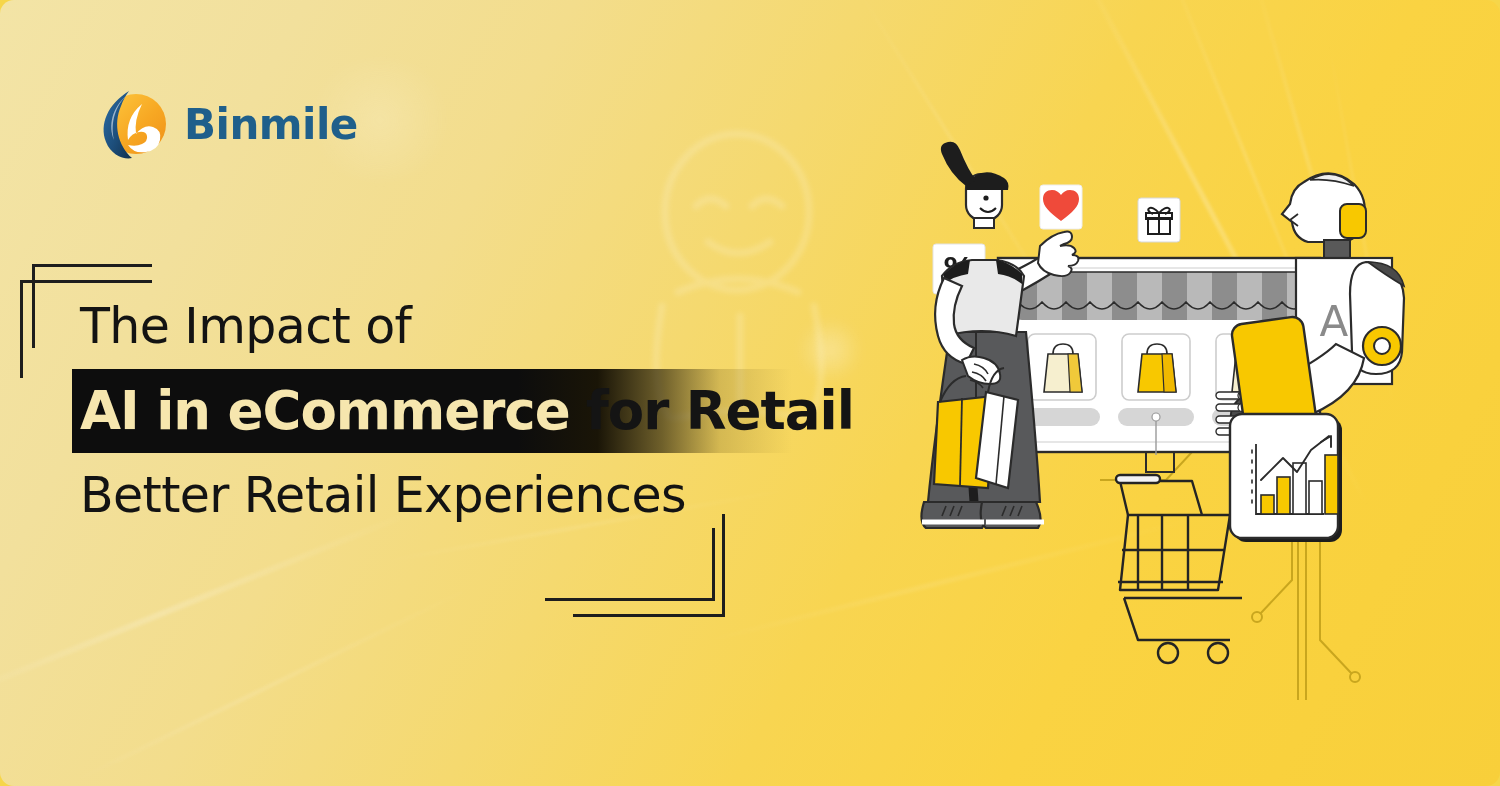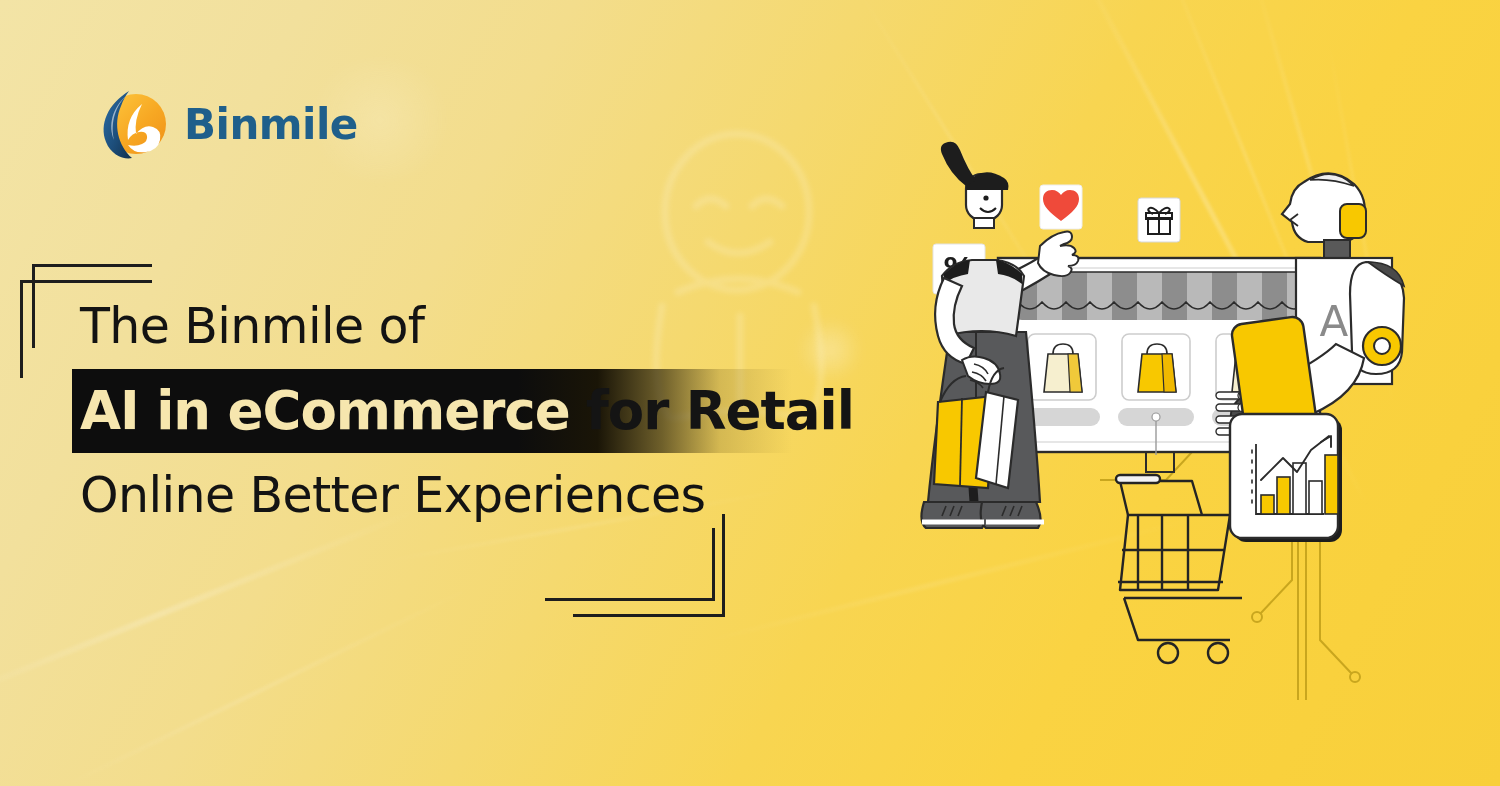--- a/index.html
+++ b/index.html
@@ -16,20 +16,21 @@
     background:
       linear-gradient(118deg,
         #f3e4a6 0%,
         #f2e09c 16%,
         #f3dd8c 30%,
         #f5d96f 45%,
         #f8d551 60%,
         #fad342 74%,
         #f9d13d 88%,
         #f8cf3a 100%);
+    border-radius: 14px;
   }
 
   
   .rays { position:absolute; inset:0; pointer-events:none; }
   .ray {
     position:absolute;
     background:linear-gradient(90deg, rgba(255,255,255,0) 0%, rgba(255,255,255,.42) 45%, rgba(255,255,255,0) 100%);
     transform-origin:0 0;
     filter:blur(1.4px);
   }
@@ -169,26 +170,26 @@
   </div>
 
   <div class="bracket" style="left:545px; top:512px; width:180px; height:110px;">
     <div class="br-line" style="left:0px;  top:86px;  width:170px; height:3px;"></div>
     <div class="br-line" style="left:167px;top:16px;  width:3px;  height:73px;"></div>
     <div class="br-line" style="left:28px; top:102px; width:152px; height:3px;"></div>
     <div class="br-line" style="left:177px;top:2px;   width:3px;  height:103px;"></div>
   </div>
 
   <div class="headline">
-    <div class="hl-line l1">The Binmile of</div>
+    <div class="hl-line l1">The Impact of</div>
     <div class="hl-band">
       <span class="hl-accent">AI in eCommerce</span>
       <span class="hl-rest">for Retail</span>
     </div>
-    <div class="hl-line l3">Online Better Experiences</div>
+    <div class="hl-line l3">Better Retail Experiences</div>
   </div>
 
   <div class="illu">
   <svg width="540" height="560" viewBox="0 0 540 560">
 
     <g fill="none" stroke="#ffffff" stroke-width="3.2" opacity=".75">
       <path d="M88 190 l7-1 2-9 10 0 2 9 7 1 6-7 8 6 -4 8 5 6 9-2 3 10 -8 4 0 7 8 4 -3 10 -9-2 -5 6 4 8 -8 6 -6-7 -7 1 -2 9 -10 0 -2-9 -7-1 -6 7 -8-6 4-8 -5-6 -9 2 -3-10 8-4 0-7 -8-4 3-10 9 2 5-6 -4-8 8-6 Z"></path>
       <circle cx="110" cy="213" r="16"></circle>
     </g>
 

